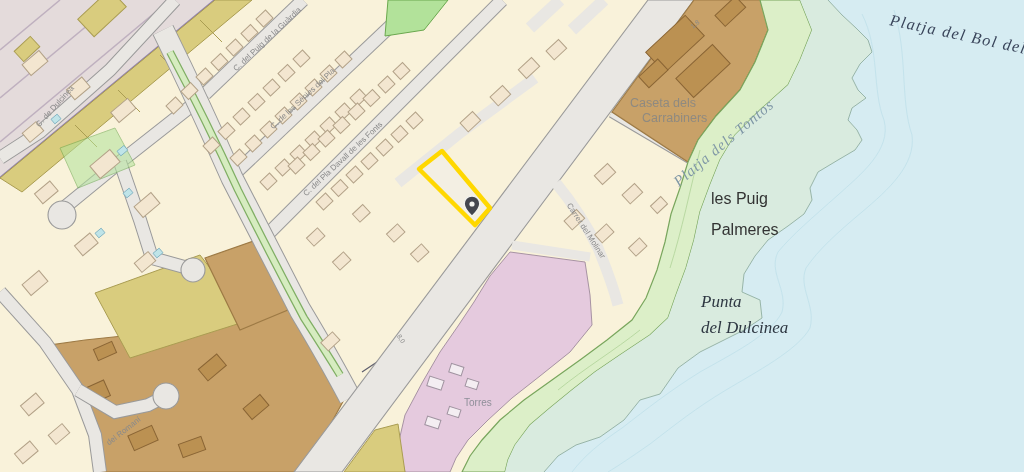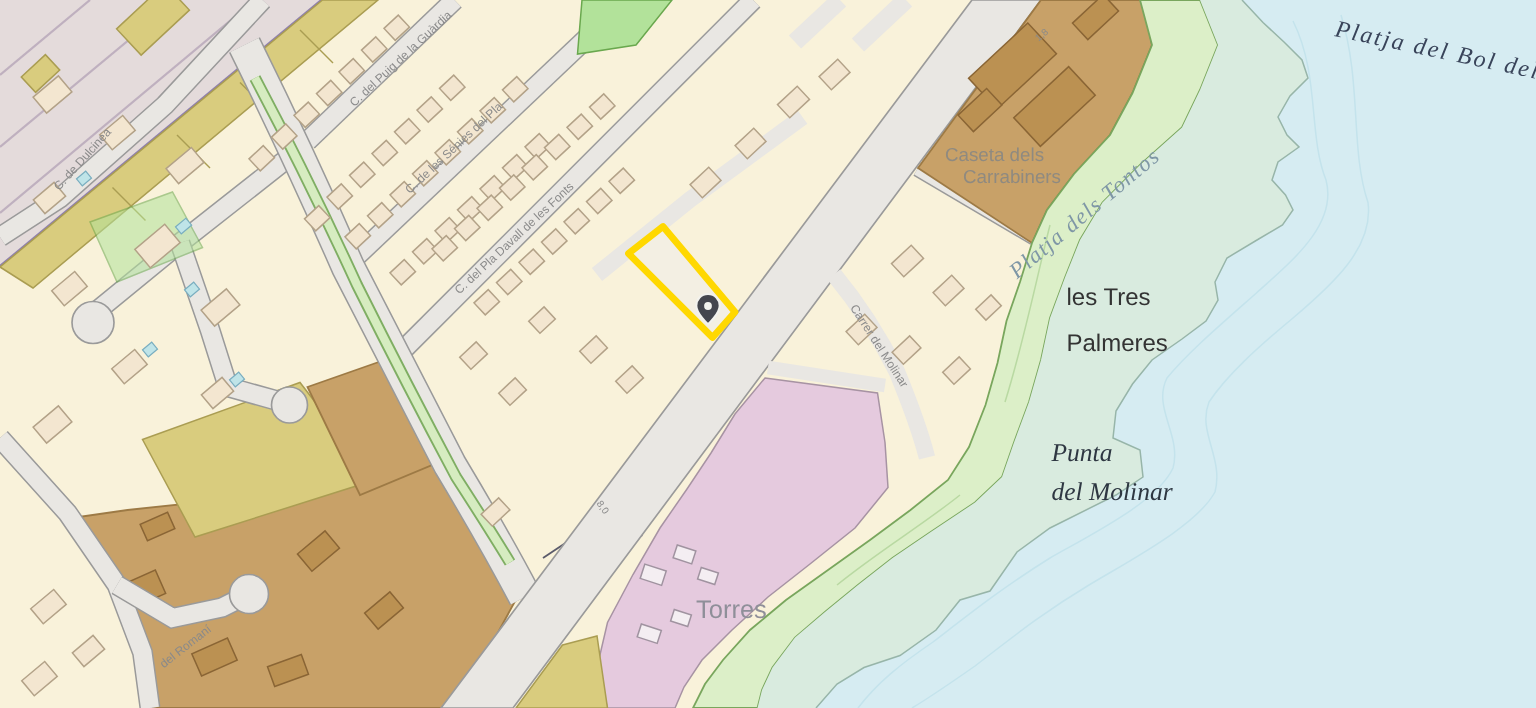--- a/index.html
+++ b/index.html
@@ -28,21 +28,21 @@
   .coastedge{fill:none;stroke:#97b5a9;stroke-width:1;}
   .median{fill:none;}
   .hl{fill:#f3efe3;stroke:var(--highlight);stroke-width:4.5;stroke-linejoin:round;}
   
   .lbl{position:absolute;white-space:nowrap;transform-origin:0 50%;line-height:1.05;}
   .place-sans{color:#333333;font-size:16px;font-weight:400;}
   .place-serif{color:#2e3742;font-family:"Liberation Serif",serif;font-style:italic;font-size:17px;}
   .beach{color:#39445a;font-family:"Liberation Serif",serif;font-style:italic;font-size:16px;letter-spacing:1.5px;}
   .beach2{color:#7f97a6;font-family:"Liberation Serif",serif;font-style:italic;font-size:15px;letter-spacing:1px;}
   .gray-place{color:#8f8a80;font-size:12.5px;}
-  .torres{color:#8f8f99;font-size:17px;}
+  .torres{color:#8f8f99;font-size:10px;}
   .street{color:#8a8a8a;font-size:8px;}
   .ann{color:#8a8a8a;font-size:6.5px;}
 </style>
 </head>
 <body>
 
 <div id="viewport">
 
 <svg id="map-svg" width="1024" height="472" viewBox="0 0 1024 472">
 
@@ -259,25 +259,25 @@
   <g>
     <path d="M472,196 c-4.6,0 -7.8,3.5 -7.8,7.8 c0,5.2 7.8,12.4 7.8,12.4 c0,0 7.8,-7.2 7.8,-12.4 c0,-4.3 -3.2,-7.8 -7.8,-7.8 z" fill="#44464e" stroke="#f2f2ee" stroke-width="1.4"></path>
     <circle cx="472" cy="204" r="2.6" fill="#f2f2ee"></circle>
   </g>
 </svg>
 
   <div class="lbl beach" style="left:890px;top:12px;transform:rotate(12deg);">Platja del Bol del Gos</div>
 
   <div class="lbl beach2" style="left:676px;top:176px;transform:rotate(-40deg);">Platja dels Tontos</div>
 
-  <div class="lbl place-sans" style="left:711px;top:191px;">les Tres</div>
+  <div class="lbl place-sans" style="left:711px;top:191px;">les Puig</div>
   <div class="lbl place-sans" style="left:711px;top:210px;margin-top:12px;">Palmeres</div>
 
   <div class="lbl place-serif" style="left:701px;top:293px;">Punta</div>
-  <div class="lbl place-serif" style="left:701px;top:319px;">del Molinar</div>
+  <div class="lbl place-serif" style="left:701px;top:319px;">del Dulcinea</div>
 
   <div class="lbl gray-place" style="left:630px;top:97px;">Caseta dels</div>
   <div class="lbl gray-place" style="left:642px;top:112px;">Carrabiners</div>
 
   <div class="lbl torres" style="left:464px;top:398px;">Torres</div>
 
   <div class="lbl street" style="left:235px;top:66px;transform:rotate(-43deg);">C. del Puig de la Guàrdia</div>
   <div class="lbl street" style="left:272px;top:124px;transform:rotate(-43deg);">C. de les Sénies del Pla</div>
   <div class="lbl street" style="left:305px;top:191px;transform:rotate(-43deg);">C. del Pla Davall de les Fonts</div>
   <div class="lbl street" style="left:38px;top:122px;transform:rotate(-48deg);">C. de Dulcinea</div>

